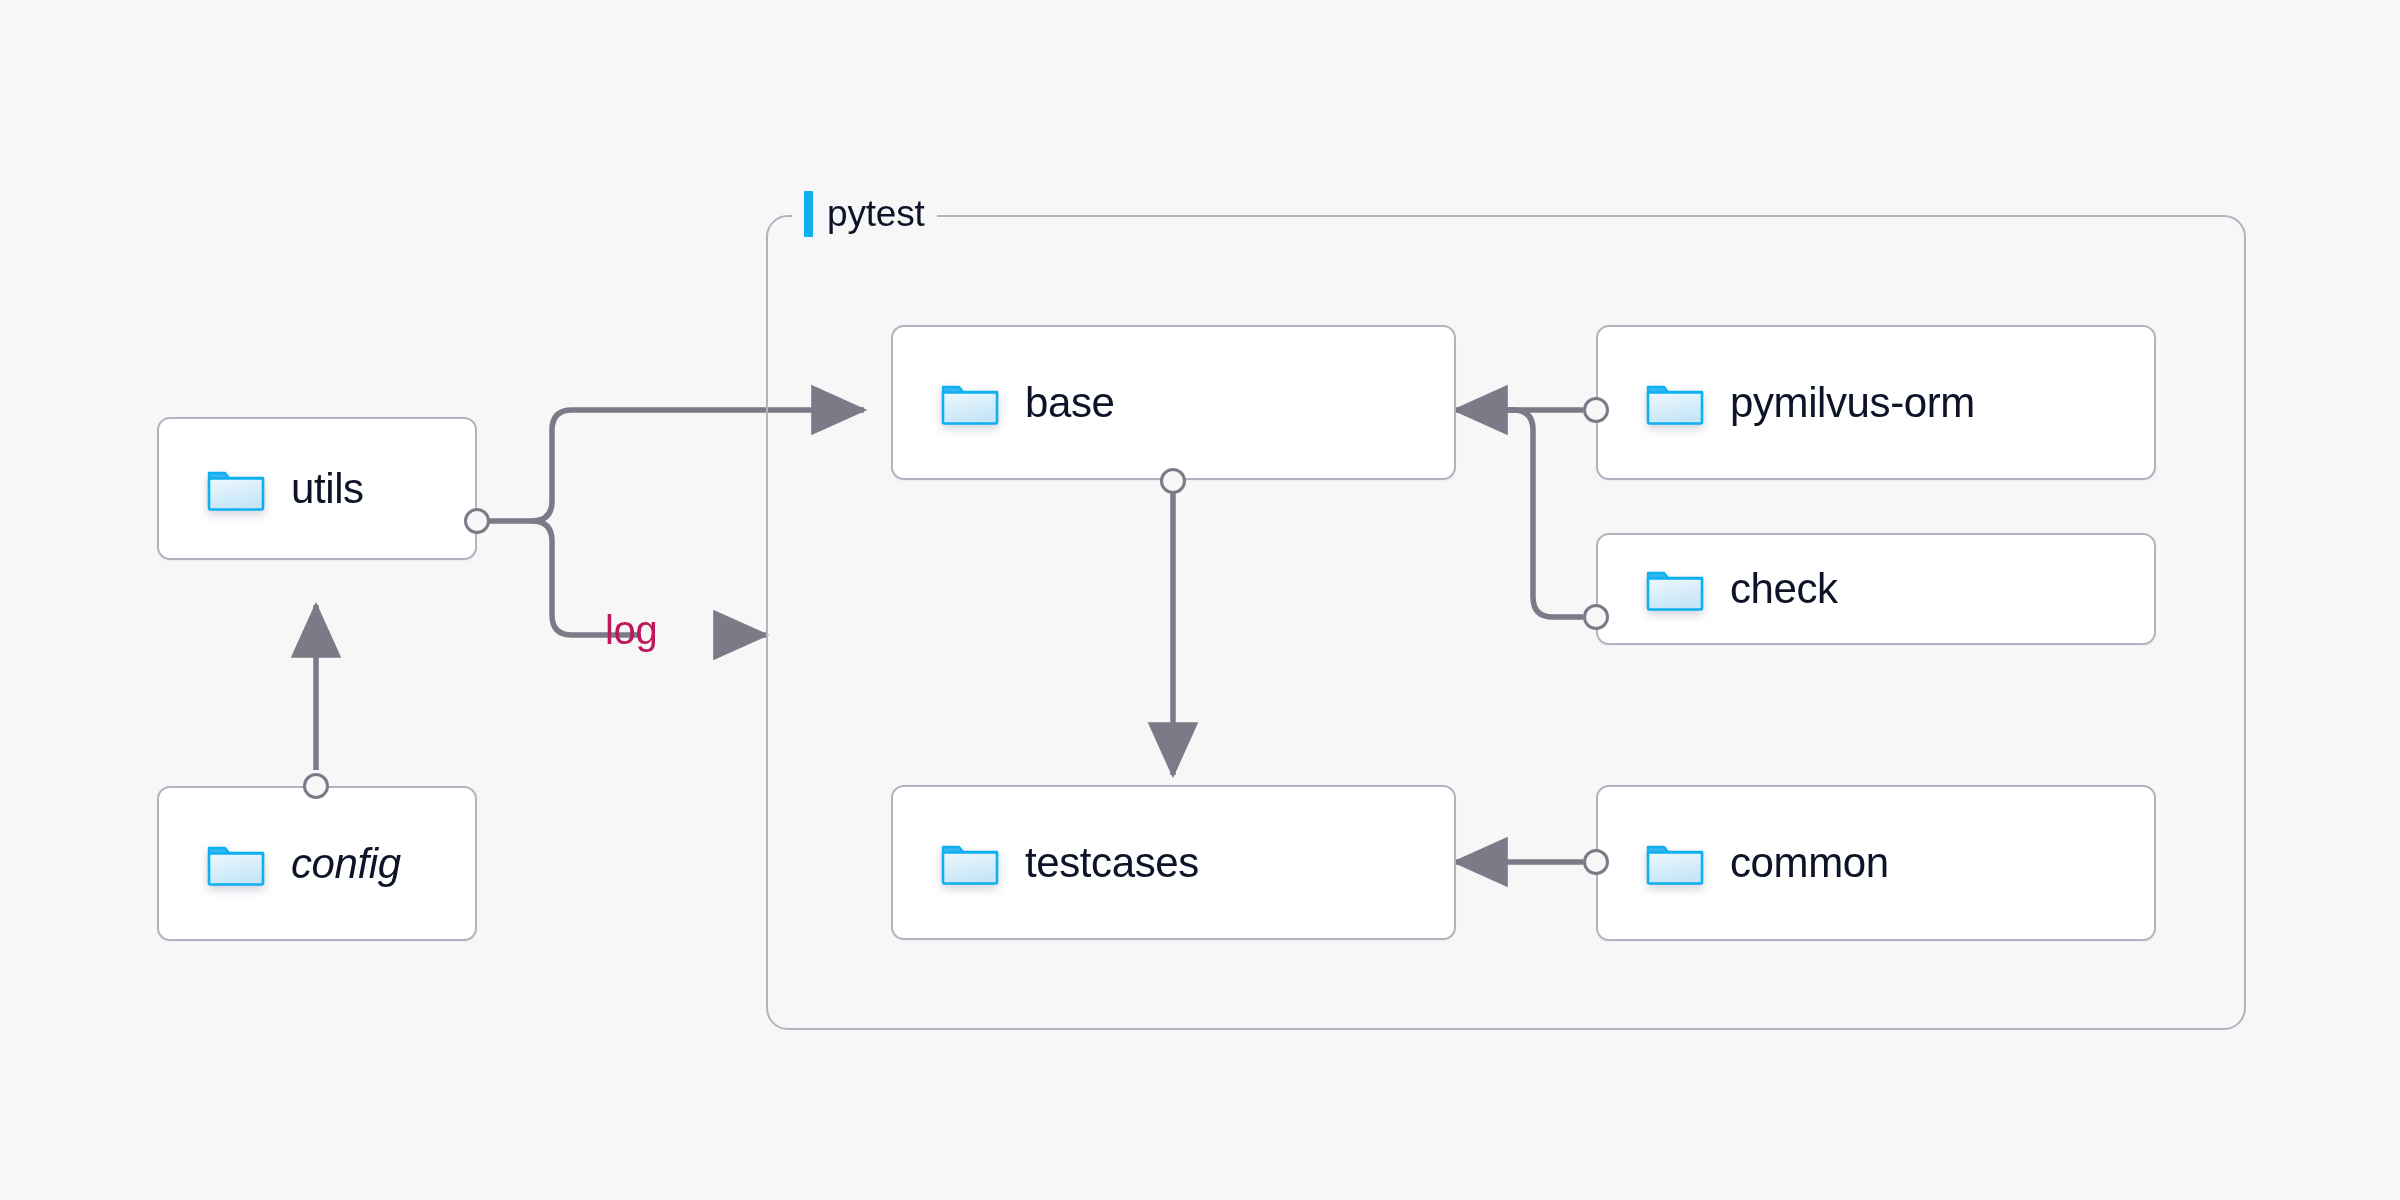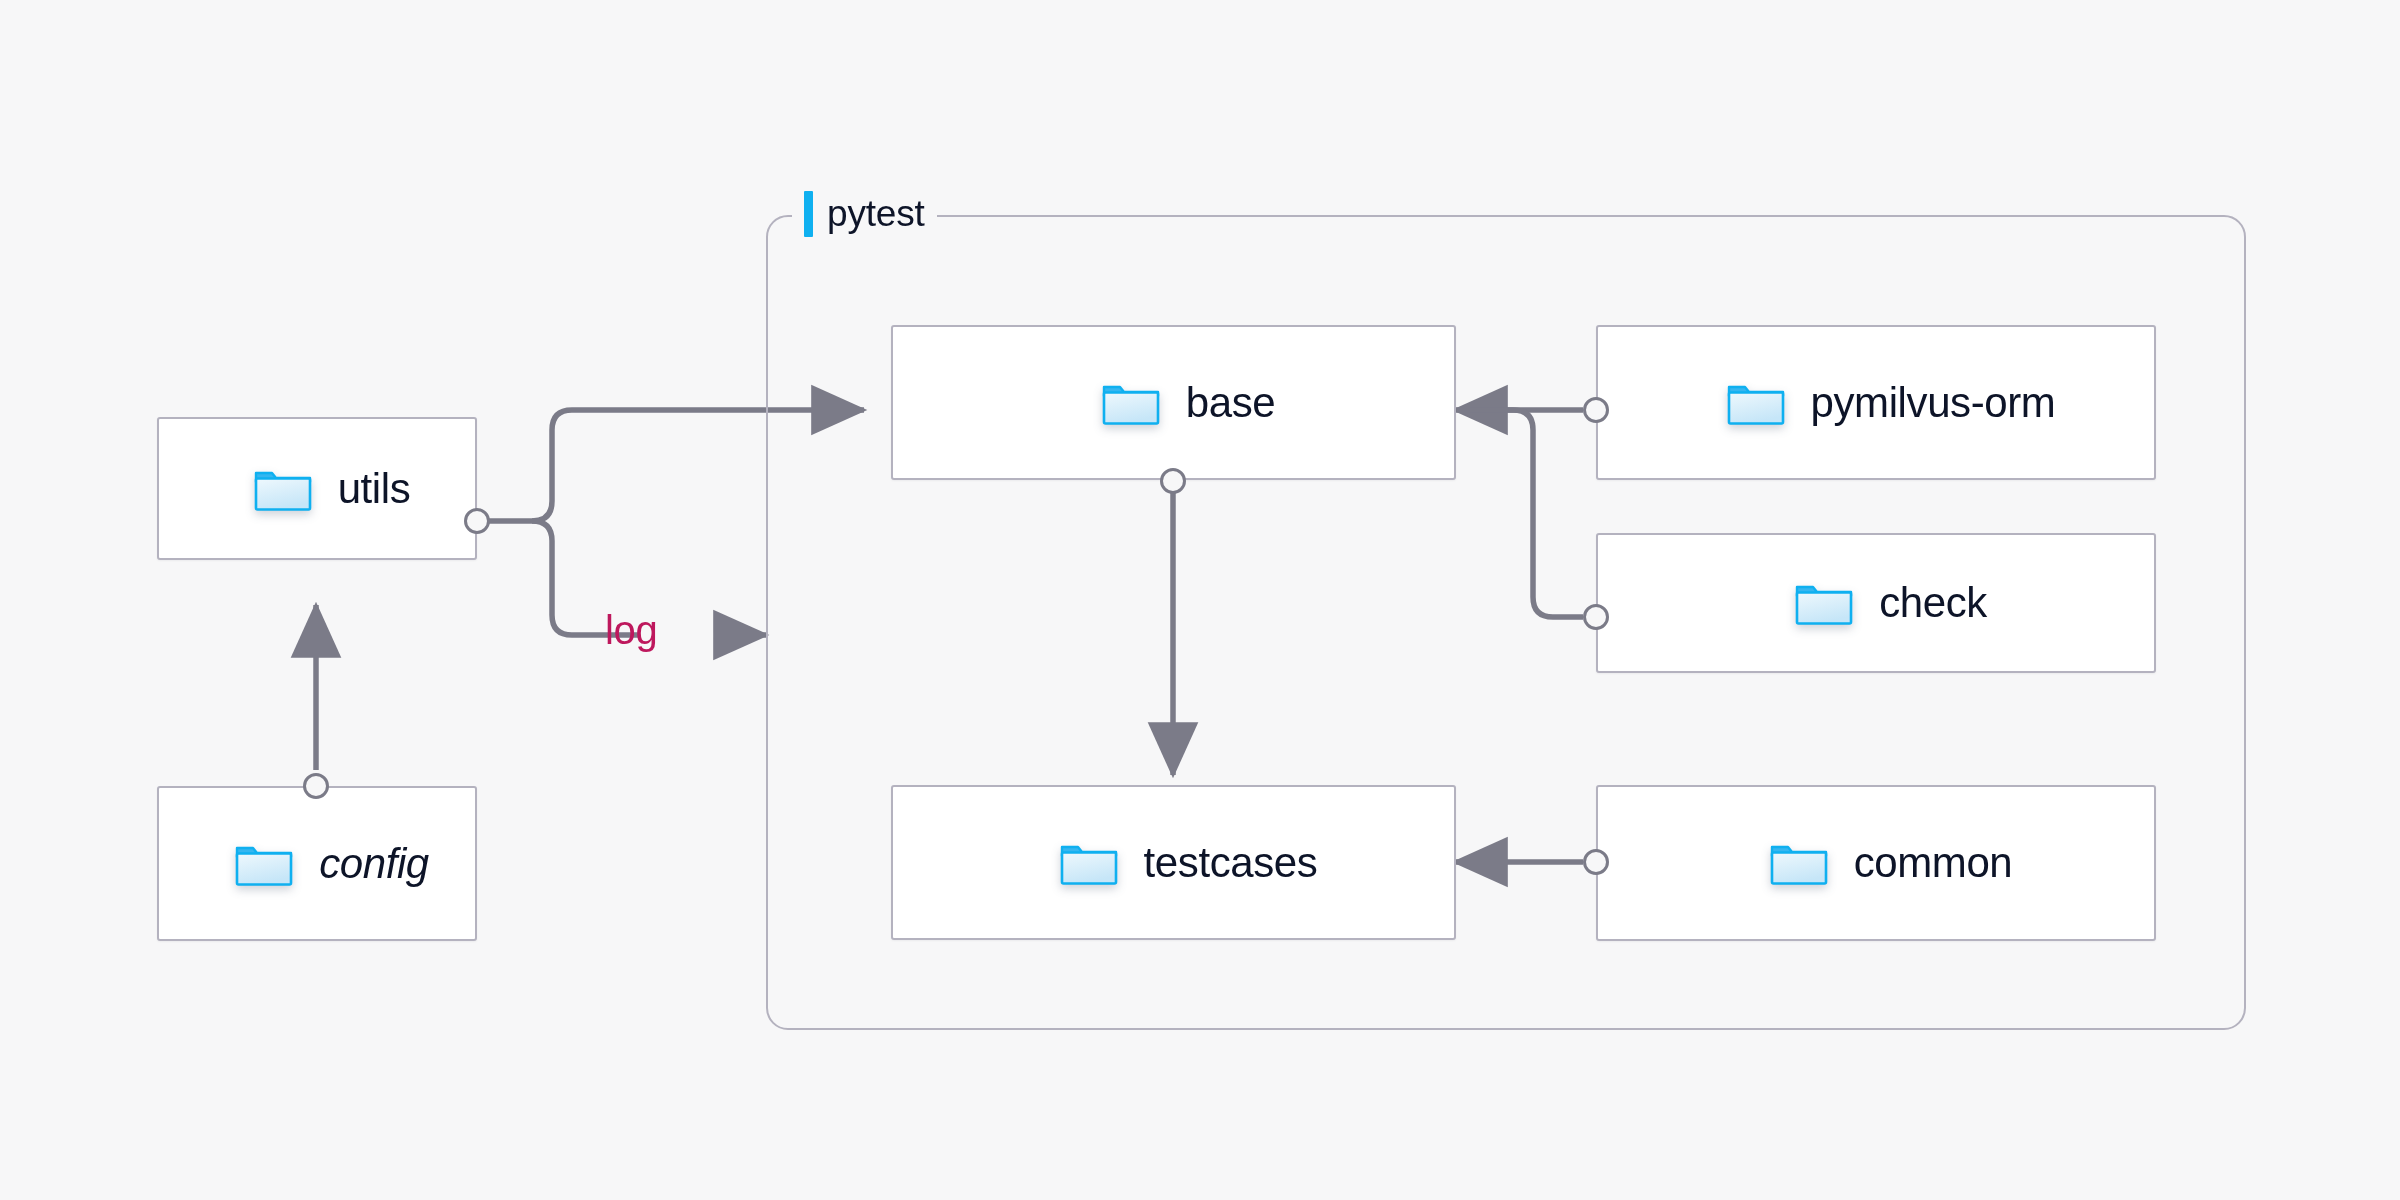--- a/index.html
+++ b/index.html
@@ -58,27 +58,26 @@
     letter-spacing: -0.2px;
     white-space: nowrap;
   }
 
   
   .node {
     position: absolute;
     box-sizing: border-box;
     background: #ffffff;
     border: 2px solid #b4b2bf;
-    border-radius: 3px;
+    border-radius: 13px;
     display: flex;
     align-items: center;
-    padding-left: 30px;
+    padding-left: 48px;
     gap: 26px;
     box-shadow: 0 1px 2px rgba(20,20,40,0.05);
-    justify-content: center;
   }
   .node-label {
     font-size: 42px;
     color: #0d1428;
     letter-spacing: -0.4px;
     white-space: nowrap;
   }
   .folder-icon {
     flex: none;
     width: 58px;
@@ -227,21 +226,21 @@
           </linearGradient>
         </defs>
         <path d="M2,7 h16 l4,5 h34 v4 H2 z" fill="#35b6f0" stroke="#0fb0f0" stroke-width="2.4" stroke-linejoin="round"></path>
         <rect x="2" y="12.5" width="54" height="31" rx="1.5" fill="url(#fg5)" stroke="#0fb0f0" stroke-width="2.6"></rect>
       </svg>
     </span>
     <span class="node-label">pymilvus-orm</span>
   </div>
   <span class="port" style="left:1583px; top:397px;"></span>
 
-  <div class="node" style="left:1596px; top:533px; width:560px; height:140px;">
+  <div class="node" style="left:1596px; top:533px; width:560px; height:112px;">
     <span class="folder-icon">
       <svg viewBox="0 0 58 46" width="58" height="46">
         <defs>
           <linearGradient id="fg6" x1="0" y1="0" x2="0.35" y2="1">
             <stop offset="0%" stop-color="#eef8fd"></stop>
             <stop offset="100%" stop-color="#c6e6f8"></stop>
           </linearGradient>
         </defs>
         <path d="M2,7 h16 l4,5 h34 v4 H2 z" fill="#35b6f0" stroke="#0fb0f0" stroke-width="2.4" stroke-linejoin="round"></path>
         <rect x="2" y="12.5" width="54" height="31" rx="1.5" fill="url(#fg6)" stroke="#0fb0f0" stroke-width="2.6"></rect>

